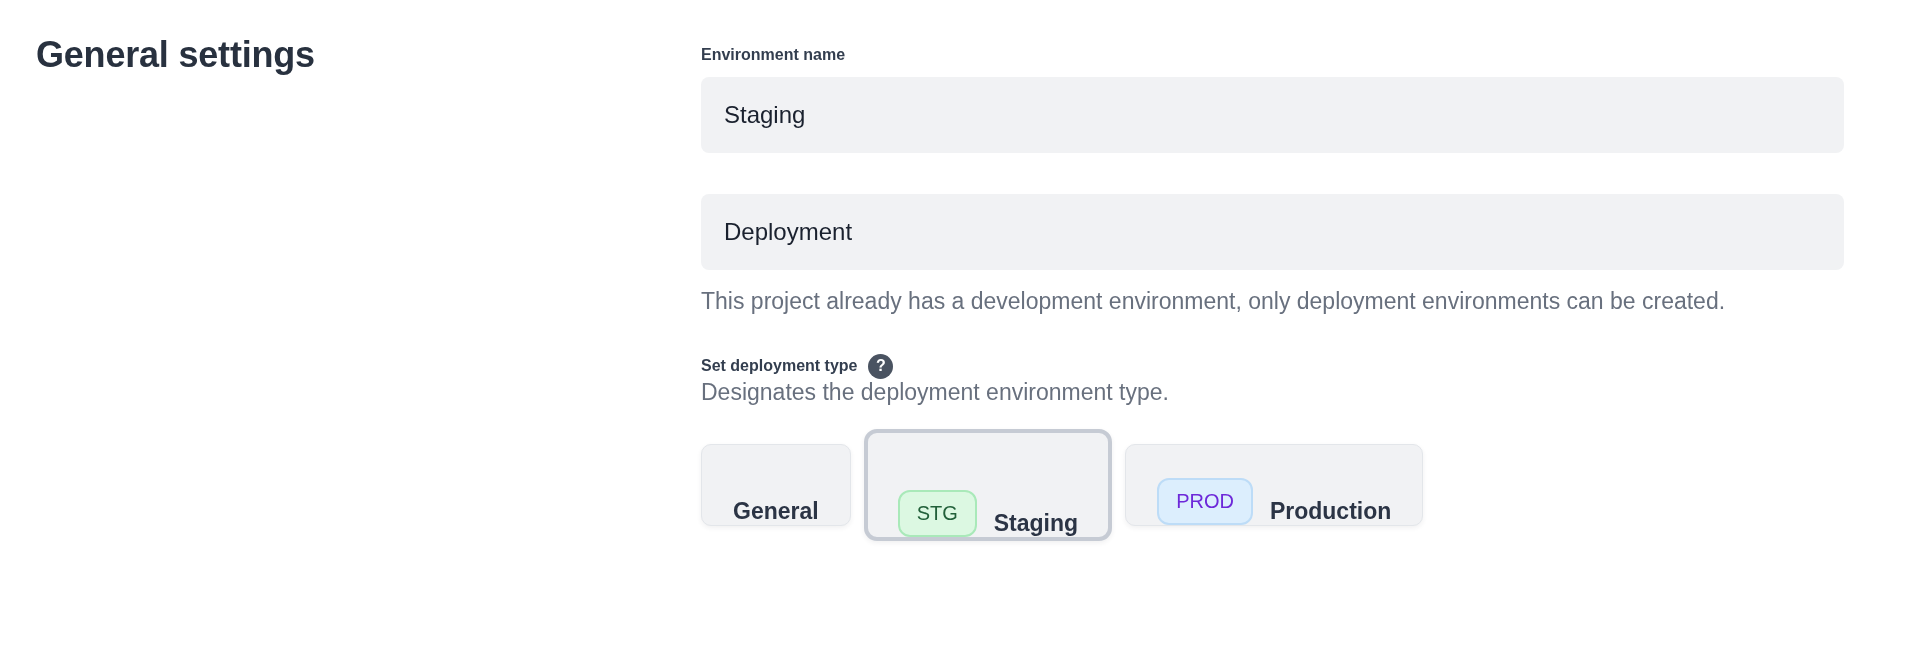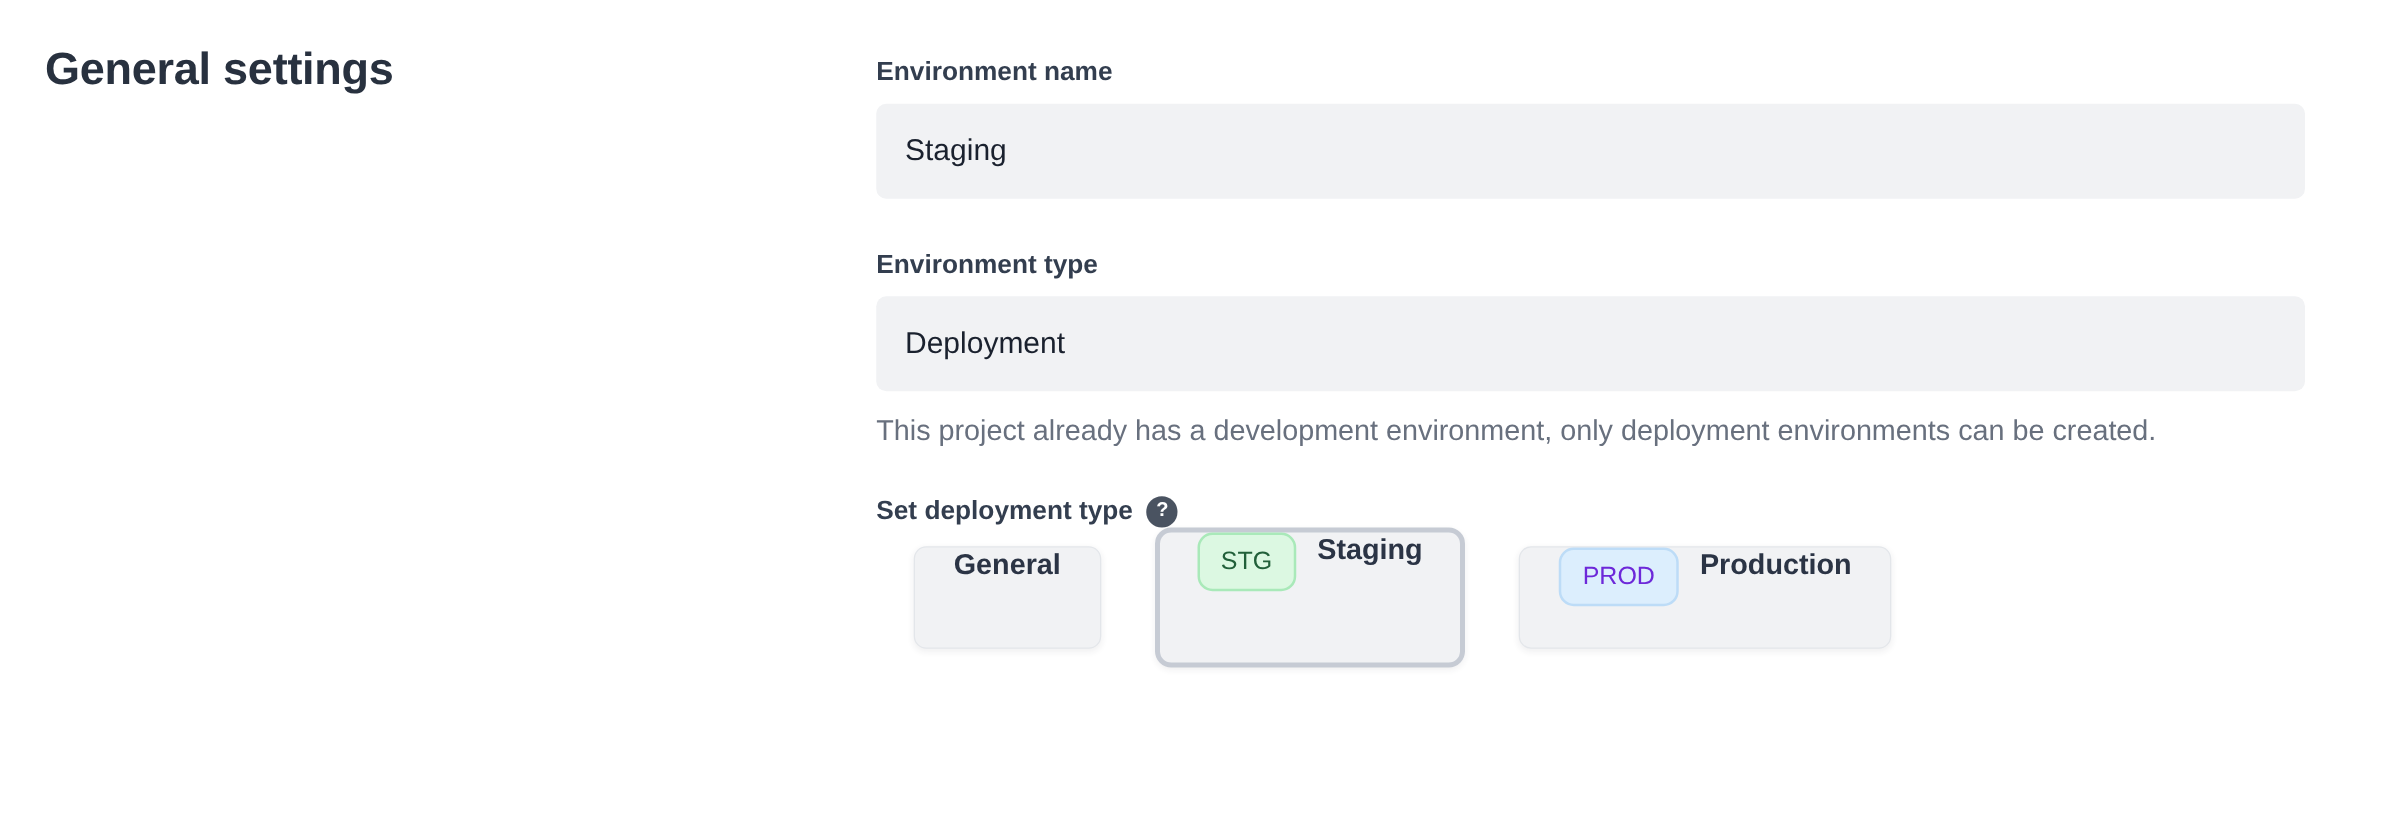--- a/index.html
+++ b/index.html
@@ -17,21 +17,21 @@
   .page-title {
     font-size: 36px;
     font-weight: 700;
     color: #28313f;
     letter-spacing: -0.2px;
   }
   .right-col { width: 1143px; flex: 0 0 1143px; padding-top: 12px; }
 
   .field-label {
     display: block;
-    font-size: 21px;
+    font-size: 16px;
     font-weight: 700;
     color: #333e4f;
     margin-bottom: 13px;
   }
   .text-input {
     display: block;
     width: 100%;
     height: 76px;
     background: #f1f2f4;
     border: none;
@@ -77,34 +77,33 @@
     margin-bottom: 23px;
   }
 
   .options-row {
     display: flex;
     align-items: center;
     gap: 13px;
   }
   .opt-btn {
     display: inline-flex;
-    align-items: flex-start;
+    align-items: flex-end;
     gap: 17px;
     height: 82px;
     padding: 0 31px;
     background: #f1f2f4;
     border: 1px solid #e3e6ea;
     border-radius: 10px;
     font-family: "Liberation Sans", sans-serif;
     font-size: 23px;
     font-weight: 700;
     color: #2b3445;
     cursor: pointer;
     box-shadow: 0 2px 5px rgba(40, 49, 63, 0.07);
-    margin-left: 30px;
   }
   .opt-btn.selected {
     border: 4px solid #c6cbd4;
     border-radius: 13px;
     height: 112px;
     padding: 0 30px;
   }
   .badge {
     display: inline-flex;
     align-items: center;
@@ -133,30 +132,30 @@
 
   <div class="left-col">
     <h1 class="page-title">General settings</h1>
   </div>
 
   <div class="right-col">
 
     <label class="field-label">Environment name</label>
     <input class="text-input mb-lg" type="text" value="Staging" style="">
 
-    <label class="field-label">Environment type</label>
     <input class="text-input mb-sm" type="text" value="Deployment" style="">
 
     <p class="help-text">This project already has a development environment, only deployment environments can be created.</p>
 
     <div class="label-row">
       <span class="field-label">Set deployment type</span>
       <span class="help-icon">?</span>
     </div>
 
+    <p class="description-text">Designates the deployment environment type.</p>
 
     <div class="options-row">
 
       <button class="opt-btn">
         <span>General</span>
       </button>
 
       <button class="opt-btn selected">
         <span class="badge badge-green">STG</span>
         <span>Staging</span>

